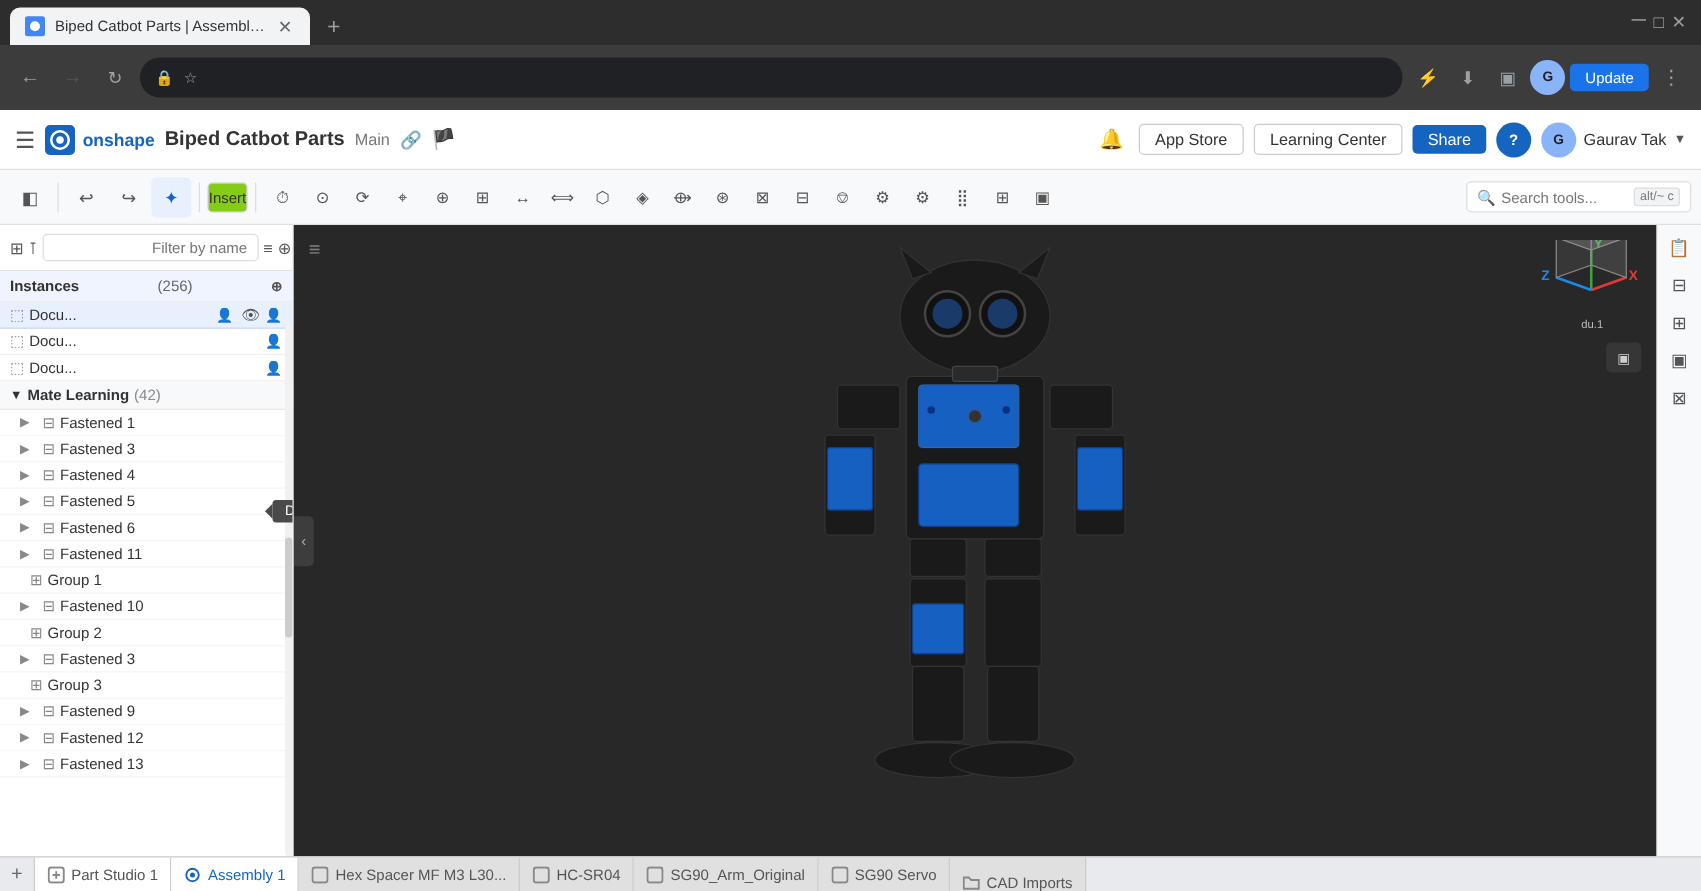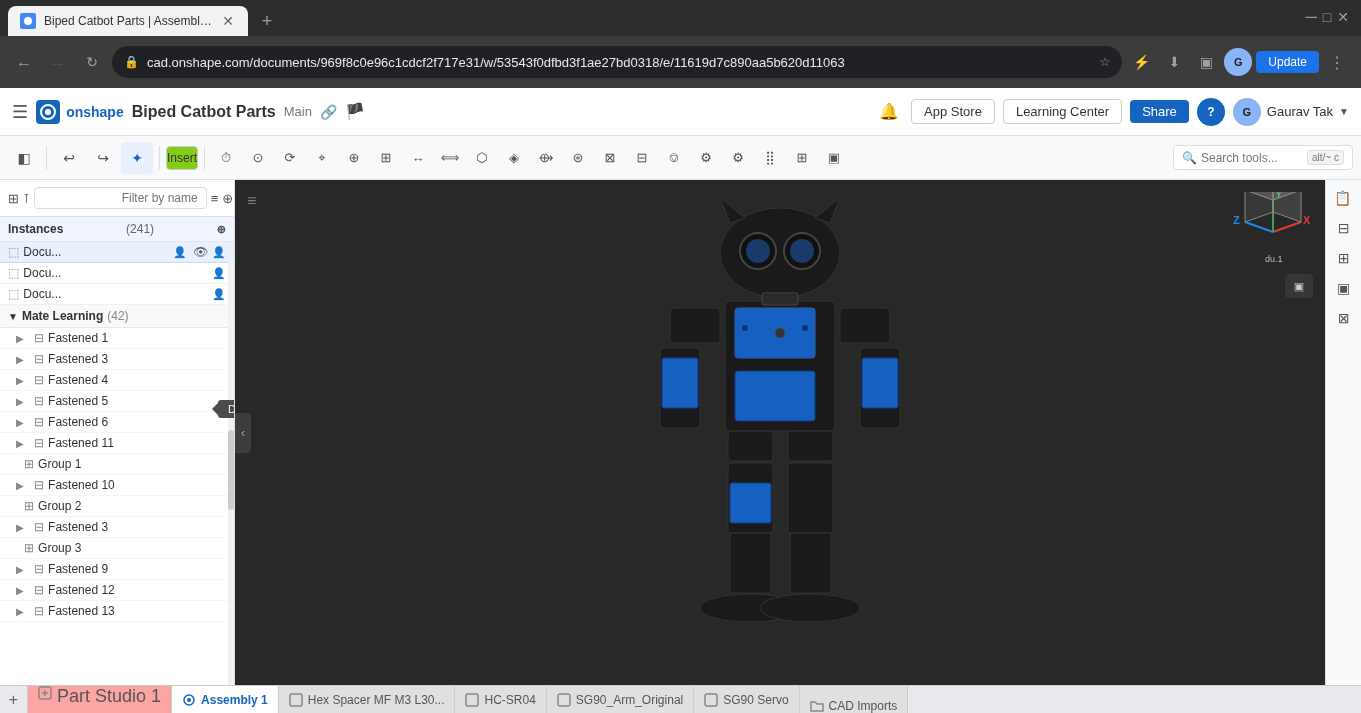--- a/index.html
+++ b/index.html
@@ -30,21 +30,20 @@
       <span style="color:#9aa0a6;cursor:pointer;font-size:14px;">✕</span>
     </div>
   </div>
 
   <div style="background:#3c3c3c;height:52px;display:flex;align-items:center;padding:0 10px;gap:6px;">
     <div style="width:28px;height:28px;display:flex;align-items:center;justify-content:center;border-radius:50%;cursor:pointer;color:#9aa0a6;font-size:16px;">←</div>
     <div style="width:28px;height:28px;display:flex;align-items:center;justify-content:center;border-radius:50%;cursor:pointer;color:#555;font-size:16px;">→</div>
     <div style="width:28px;height:28px;display:flex;align-items:center;justify-content:center;border-radius:50%;cursor:pointer;color:#9aa0a6;font-size:14px;">↻</div>
     <div style="flex:1;height:32px;background:#202124;border-radius:16px;display:flex;align-items:center;padding:0 12px;gap:8px;">
       <span style="color:#9aa0a6;font-size:12px;">🔒</span>
-      <span style="font-size:13px;color:#e8eaed;flex:1;">cad.onshape.com/documents/969f8c0e96c1cdcf2f717e31/w/53543f0dfbd3f1ae27bd0318/e/11619d7c890aa5b620d11063</span>
       <span style="color:#9aa0a6;cursor:pointer;">☆</span>
     </div>
     <div style="display:flex;gap:4px;align-items:center;">
       <div style="width:28px;height:28px;display:flex;align-items:center;justify-content:center;border-radius:50%;cursor:pointer;color:#9aa0a6;font-size:14px;">⚡</div>
       <div style="width:28px;height:28px;display:flex;align-items:center;justify-content:center;border-radius:50%;cursor:pointer;color:#9aa0a6;font-size:14px;">⬇</div>
       <div style="width:28px;height:28px;display:flex;align-items:center;justify-content:center;border-radius:50%;cursor:pointer;color:#9aa0a6;font-size:14px;">▣</div>
       <div style="background:#8ab4f8;border-radius:50%;width:28px;height:28px;display:flex;align-items:center;justify-content:center;font-size:11px;color:#202124;font-weight:bold;cursor:pointer;">G</div>
       <button style="background:#1a73e8;color:white;border:none;border-radius:4px;padding:4px 12px;font-size:12px;cursor:pointer;">Update</button>
       <div style="width:28px;height:28px;display:flex;align-items:center;justify-content:center;border-radius:50%;cursor:pointer;color:#9aa0a6;font-size:16px;">⋮</div>
     </div>
@@ -131,21 +130,21 @@
       <div style="padding:6px 8px;display:flex;align-items:center;gap:4px;border-bottom:1px solid #e0e0e0;">
         <div style="width:24px;height:24px;display:flex;align-items:center;justify-content:center;cursor:pointer;color:#555;font-size:13px;">⊞</div>
         <div style="width:24px;height:24px;display:flex;align-items:center;justify-content:center;cursor:pointer;color:#555;font-size:13px;">⊺</div>
         <input style="flex: 1 1 0%; border: 1px solid rgb(221, 221, 221); border-radius: 4px; padding: 3px 8px; font-size: 12px; outline: none; text-align: right;" placeholder="Filter by name">
         <div style="width:24px;height:24px;display:flex;align-items:center;justify-content:center;cursor:pointer;color:#555;font-size:13px;">≡</div>
         <div style="width:24px;height:24px;display:flex;align-items:center;justify-content:center;cursor:pointer;color:#555;font-size:13px;">⊕</div>
       </div>
 
       <div style="padding:5px 8px;font-size:12px;font-weight:bold;color:#333;display:flex;align-items:center;justify-content:space-between;background:#f0f4ff;border-bottom:1px solid #e8e8e8;">
         <span>Instances</span>
-        <span style="color:#666;font-weight:normal;">(241)</span>
+        <span style="color:#666;font-weight:normal;">(256)</span>
         <span style="font-size:11px;cursor:pointer;color:#555;">⊕</span>
       </div>
 
       <div style="flex:1;overflow-y:auto;overflow-x:hidden;">
 
         <div style="display:flex;align-items:center;padding:3px 8px;cursor:pointer;font-size:12px;color:#333;background:#e8f0fe;border-bottom:1px solid #c5d8ff;">
           <span style="margin-right:4px;color:#888;">⬚</span>
           <span style="flex:1;">Docu...</span>
           <span style="font-size:11px;color:#666;margin-right:6px;">👤</span>
           <span style="font-size:12px;color:#555;margin-right:4px;cursor:pointer;">👁</span>
@@ -340,30 +339,30 @@
       <div style="width:28px;height:28px;display:flex;align-items:center;justify-content:center;border-radius:4px;cursor:pointer;color:#555;font-size:14px;">⊟</div>
       <div style="width:28px;height:28px;display:flex;align-items:center;justify-content:center;border-radius:4px;cursor:pointer;color:#555;font-size:14px;">⊞</div>
       <div style="width:28px;height:28px;display:flex;align-items:center;justify-content:center;border-radius:4px;cursor:pointer;color:#555;font-size:14px;">▣</div>
       <div style="width:28px;height:28px;display:flex;align-items:center;justify-content:center;border-radius:4px;cursor:pointer;color:#555;font-size:14px;">⊠</div>
     </div>
   </div>
 
   <div style="height:28px;background:#e8eaed;display:flex;align-items:stretch;border-top:1px solid #ccc;overflow:hidden;">
     <div style="width:28px;display:flex;align-items:center;justify-content:center;cursor:pointer;color:#666;font-size:16px;border-right:1px solid #ccc;">+</div>
 
-    <div style="display:flex;padding:0 10px;font-size:18px;cursor:pointer;border-right:1px solid #ccc;gap:5px;color:#555;background:#fca5a5;white-space:nowrap;">
+    <div style="display:flex;align-items:center;padding:0 10px;font-size:12px;cursor:pointer;border-right:1px solid #ccc;gap:5px;color:#555;background:#ffffff;white-space:nowrap;">
       <svg width="14" height="14" viewBox="0 0 14 14">
           <rect x="1" y="1" width="12" height="12" rx="2" fill="none" stroke="#888" stroke-width="1.5"></rect>
           <line x1="4" y1="7" x2="10" y2="7" stroke="#888" stroke-width="1.5"></line>
           <line x1="7" y1="4" x2="7" y2="10" stroke="#888" stroke-width="1.5"></line>
         </svg>
       <span>Part Studio 1</span>
     </div>
 
-    <div style="display:flex;align-items:center;padding:0 10px;font-size:12px;cursor:pointer;border-right:1px solid #ccc;gap:5px;color:#1565c0;background:#fff;font-weight:700;white-space:nowrap;">
+    <div style="display:flex;align-items:center;padding:0 10px;font-size:12px;cursor:pointer;border-right:1px solid #ccc;gap:5px;color:#1565c0;background:#fff;font-weight:400;white-space:nowrap;">
       <svg width="14" height="14" viewBox="0 0 14 14">
           <circle cx="7" cy="7" r="5" fill="none" stroke="#1565c0" stroke-width="1.5"></circle>
           <circle cx="7" cy="7" r="2" fill="#1565c0"></circle>
         </svg>
       <span>Assembly 1</span>
     </div>
 
     <div style="display:flex;align-items:center;padding:0 10px;font-size:12px;cursor:pointer;border-right:1px solid #ccc;gap:5px;color:#555;background:#e0e0e0;white-space:nowrap;">
       <svg width="14" height="14" viewBox="0 0 14 14">
           <rect x="1" y="1" width="12" height="12" rx="2" fill="none" stroke="#888" stroke-width="1.5"></rect>

